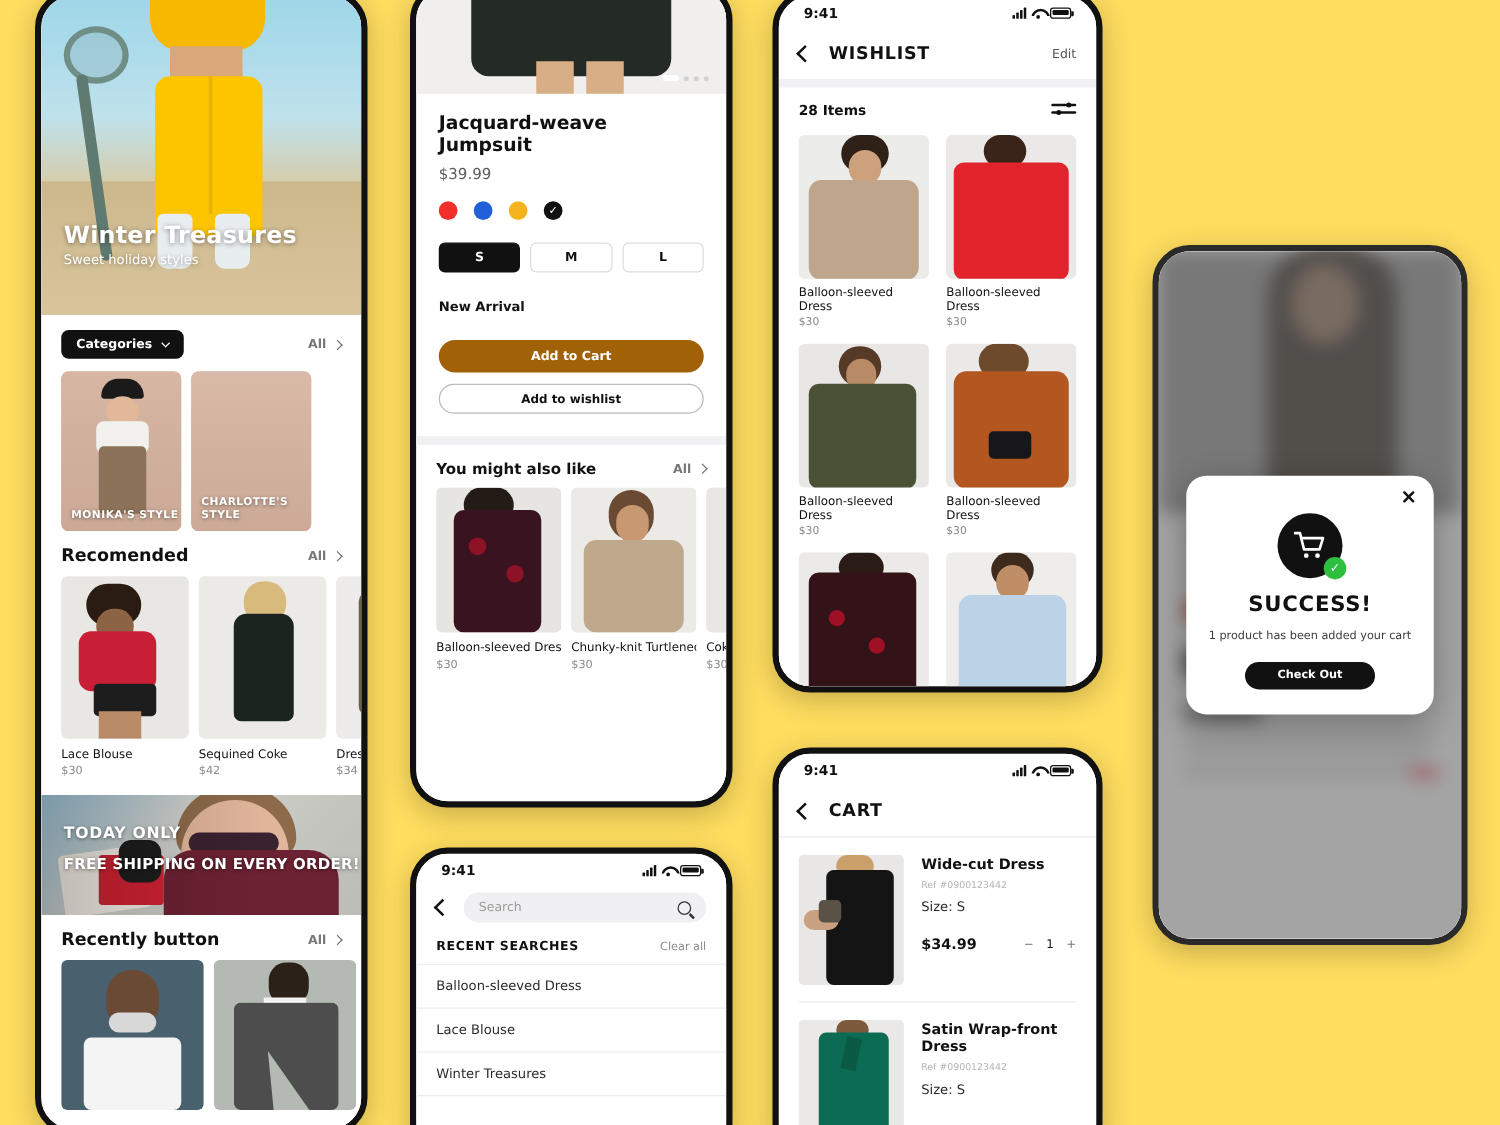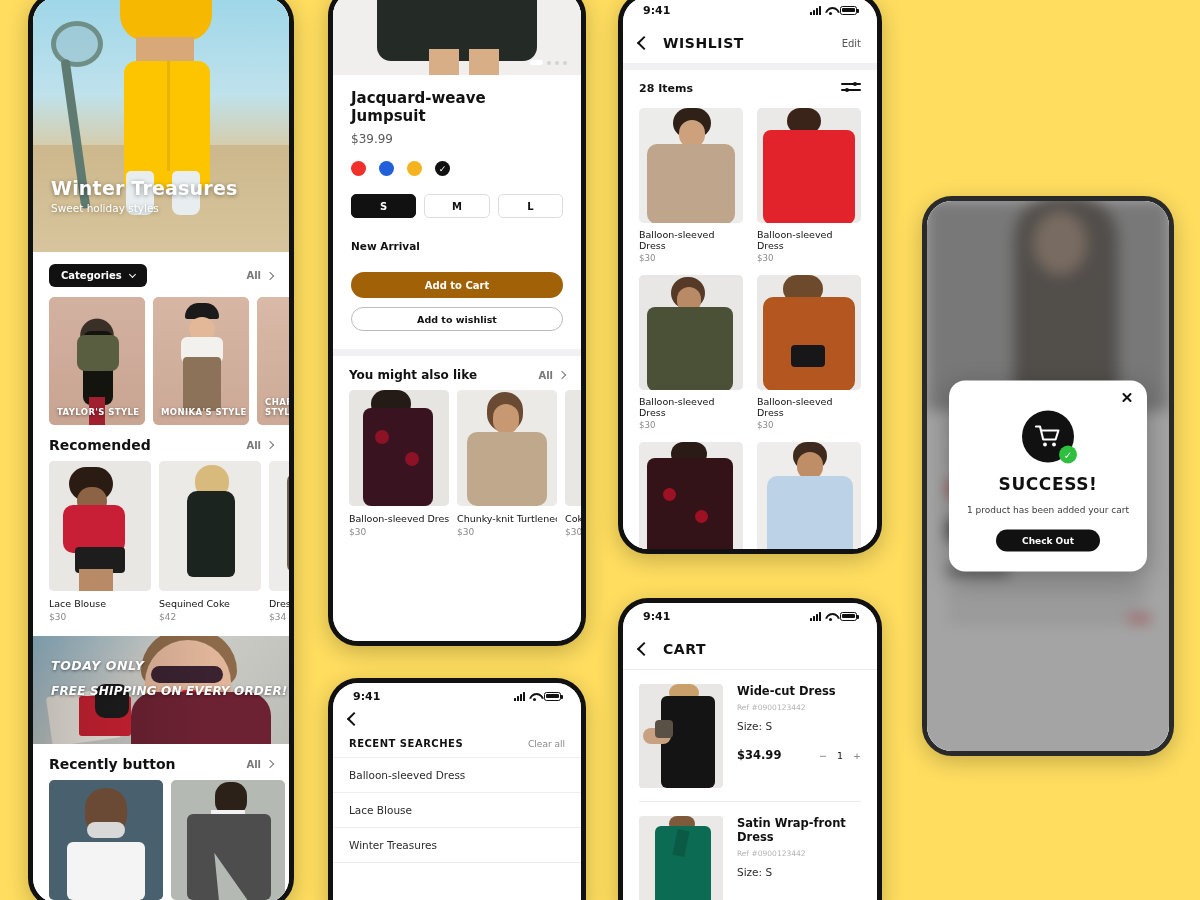--- a/index.html
+++ b/index.html
@@ -91,22 +91,22 @@
               position:relative; background:#c9a898; }
   .cat-card .ph { position:absolute; inset:0; }
   .cat-card .lbl { position:absolute; left:8px; bottom:8px; color:#fff; font-size:8.5px;
               font-weight:bold; letter-spacing:.4px; text-shadow:0 1px 3px rgba(0,0,0,.5); }
 
   .prod-card { width:102px; flex:0 0 auto; }
   .prod-card .img { width:102px; height:130px; border-radius:5px; background:#ececec; overflow:hidden; position:relative; }
   .prod-card .nm { font-size:9.5px; color:#111; margin-top:7px; white-space:nowrap; overflow:hidden; }
   .prod-card .pr { font-size:9px; color:#8a8a8a; margin-top:3px; }
 
-  .promo { height:108px; margin-top:14px; position:relative; overflow:hidden;
-           background:linear-gradient(135deg,#9cc4d8 0%,#cfcfca 38%,#bcbcb6 100%);font-style:italic; }
+  .promo { height:96px; margin-top:14px; position:relative; overflow:hidden;
+           background:linear-gradient(135deg,#9cc4d8 0%,#cfcfca 38%,#bcbcb6 100%); }
   .promo .shade { position:absolute; inset:0; background:linear-gradient(90deg,rgba(0,0,0,.22),rgba(0,0,0,0) 70%); }
   .promo .face { position:absolute; right:58px; top:4px; width:86px; height:104px;
            background:#e0b59a; border-radius:44px 44px 30px 30px; }
   .promo .hair { position:absolute; right:52px; top:-6px; width:96px; height:56px; background:#8d6a4a; border-radius:48px 48px 18px 18px;}
   .promo .glass { position:absolute; right:66px; top:30px; width:72px; height:17px; background:#3a2230; border-radius:9px;}
   .promo .lips { position:absolute; right:92px; top:54px; width:16px; height:7px; background:#cf2233; border-radius:7px;}
   .promo .coat { position:absolute; right:18px; bottom:0; width:140px; height:52px; background:#6d2233; border-radius:24px 24px 0 0;}
   .promo .bag { position:absolute; left:16px; bottom:2px; width:70px; height:50px; background:#f2ece4; border-radius:4px; transform:rotate(-8deg);}
   .promo .bag2 { position:absolute; left:46px; bottom:8px; width:52px; height:40px; background:#cf2233; border-radius:3px;}
   .promo .glove { position:absolute; left:62px; bottom:26px; width:34px; height:34px; background:#1d1d1d; border-radius:10px;}
@@ -245,28 +245,20 @@
       <span class="chev-dn"></span>
     </div>
     <div class="sec-all">
       <span>All</span>
       <span class="chev-right"></span>
     </div>
   </div>
 
   <div class="hscroll">
     <div class="cat-card">
-      <div class="ph" style="background:linear-gradient(180deg,#d3b1a0,#c8a492)"></div>
-      <div class="p-fill" style="background:radial-gradient(circle at 50% 30%,#3a3028 0 16%,transparent 17%)"></div>
-      <div style="position:absolute;left:34px;top:34px;width:30px;height:74px;background:#14140f;border-radius:8px"></div>
-      <div style="position:absolute;left:28px;top:38px;width:42px;height:36px;background:#5a5e40;border-radius:8px"></div>
-      <div style="position:absolute;left:40px;top:100px;width:16px;height:28px;background:#a02030"></div>
-      <div class="lbl">TAYLOR'S STYLE</div>
-    </div>
-    <div class="cat-card">
       <div class="ph" style="background:linear-gradient(180deg,#d7b6a4,#cba996)"></div>
       <div style="position:absolute;left:32px;top:6px;width:34px;height:16px;background:#1a1a1a;border-radius:16px 16px 3px 3px"></div>
       <div style="position:absolute;left:36px;top:20px;width:26px;height:24px;background:#e2b898;border-radius:50%"></div>
       <div style="position:absolute;left:28px;top:40px;width:42px;height:26px;background:#f3f1ee;border-radius:6px"></div>
       <div style="position:absolute;left:30px;top:60px;width:38px;height:54px;background:#8b7258;border-radius:4px"></div>
       <div class="lbl">MONIKA'S STYLE</div>
     </div>
     <div class="cat-card">
       <div class="ph" style="background:linear-gradient(180deg,#d9b9a7,#ccaa97)"></div>
       <div class="lbl">CHARLOTTE'S STYLE</div>
@@ -542,20 +534,24 @@
             <i></i>
             <i></i>
             <i></i>
           </span>
       <span class="wifi"></span>
       <span class="batt"></span>
     </span>
   </div>
   <div class="srch-bar">
     <span class="chev-left"></span>
+    <div class="srch-field">
+      <span>Search</span>
+      <span class="mag"></span>
+    </div>
   </div>
   <div class="rs-head">
     <span class="t">RECENT SEARCHES</span>
     <span class="c">Clear all</span>
   </div>
   <div class="rs-item">Balloon-sleeved Dress</div>
   <div class="rs-item">Lace Blouse</div>
   <div class="rs-item">Winter Treasures</div>
   <div class="hr"></div>
  </div>

